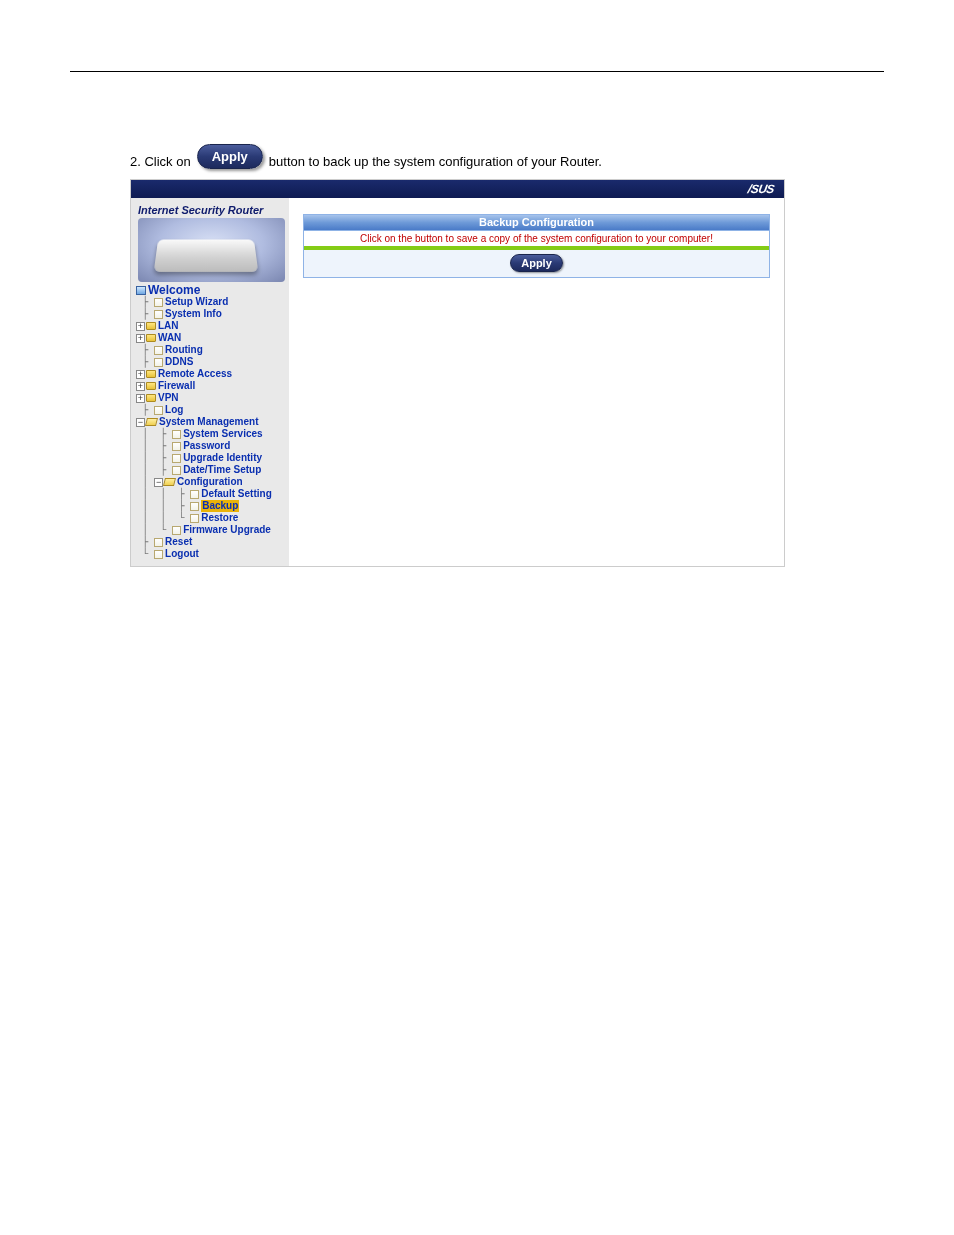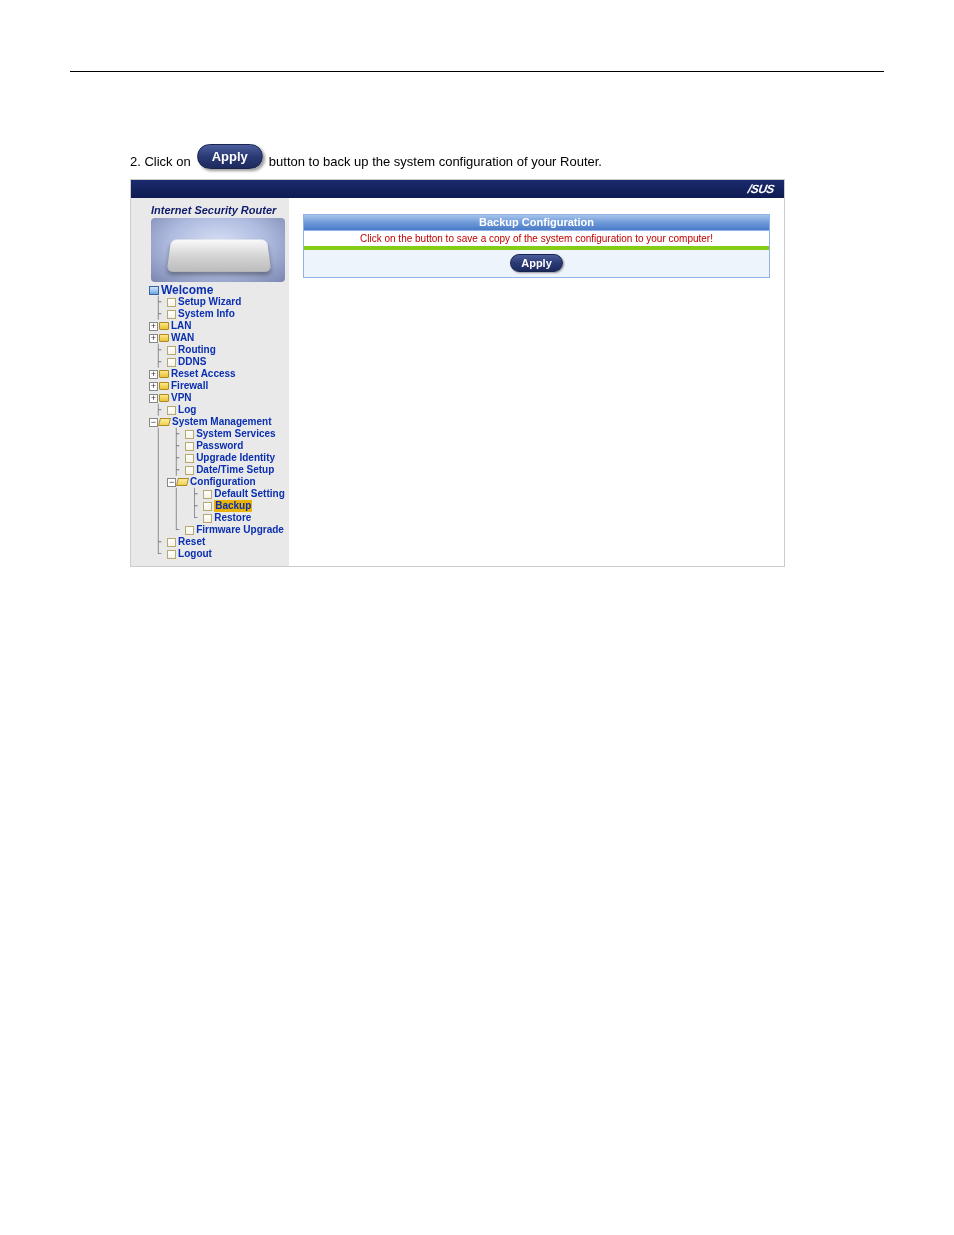--- a/index.html
+++ b/index.html
@@ -104,21 +104,21 @@
     letter-spacing: -0.5px;
     transform: skewX(-10deg);
   }
   .ss-body {
     display: flex;
     background: #fff;
   }
   .sidebar {
     width: 158px;
     background: #e9e9e9;
-    padding: 4px 2px 6px 18px;
+    padding: 4px 2px 6px 5px;
   }
   .device-title {
     color: #0e1b6c;
     font-weight: bold;
     font-style: italic;
     font-size: 11px;
     padding: 2px 2px 0 2px;
   }
   .device-img {
     height: 64px;
@@ -310,21 +310,21 @@
               <span class="t-label">Routing</span>
             </div>
             <div class="tree-row">
               <span class="t-lines"> ├ </span>
                 <span class="t-ico doc"></span>
               <span class="t-label">DDNS</span>
             </div>
             <div class="tree-row">
               <span class="exp">+</span>
               <span class="t-ico folder"></span>
-              <span class="t-label">Reset Access</span>
+              <span class="t-label">Remote Access</span>
             </div>
             <div class="tree-row">
               <span class="exp">+</span>
               <span class="t-ico folder"></span>
               <span class="t-label">Firewall</span>
             </div>
             <div class="tree-row">
               <span class="exp">+</span>
               <span class="t-ico folder"></span>
               <span class="t-label">VPN</span>

